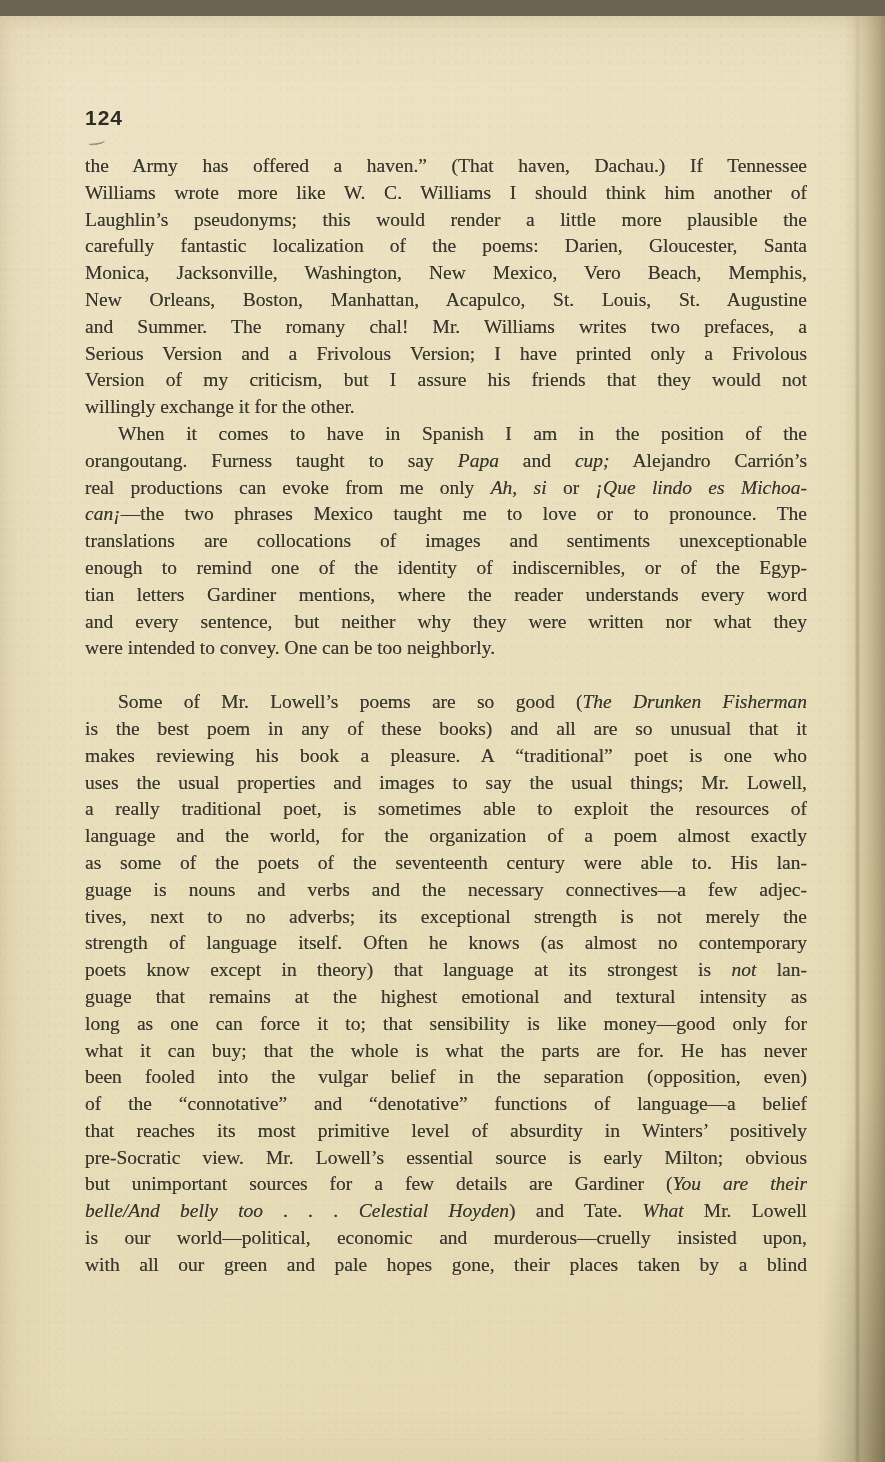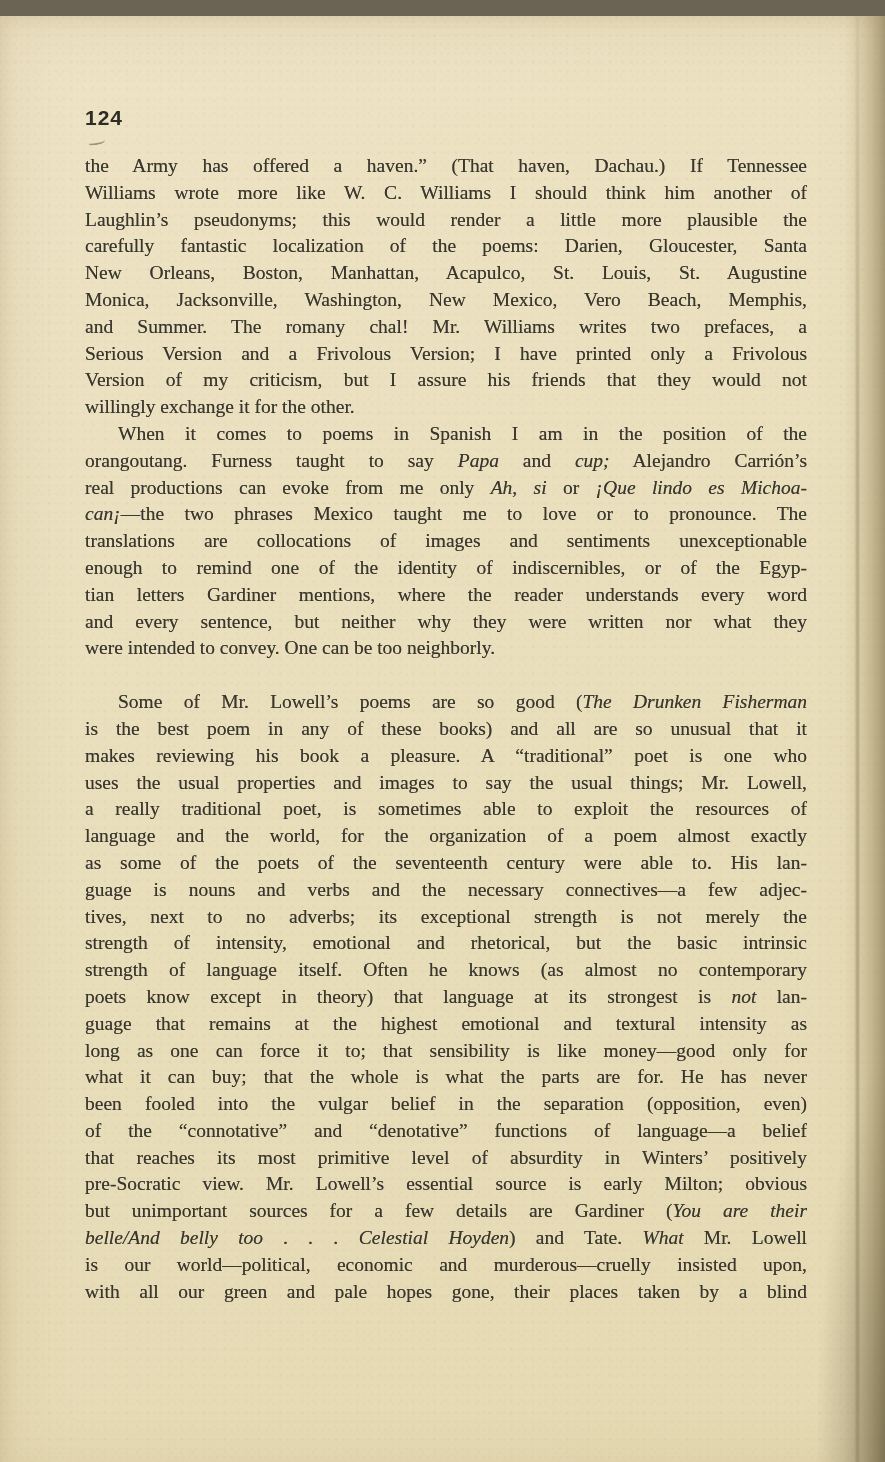--- a/index.html
+++ b/index.html
@@ -78,49 +78,48 @@
   <div class="header">
     <span class="pagenum">124</span>
   </div>
   <div class="pencil"></div>
   <div class="body-text">
       <div class="paragraph">
         <div class="line"><span>the Army has offered a haven.” (That haven, Dachau.)  If Tennessee</span></div>
         <div class="line"><span>Williams wrote more like W. C. Williams I should think him another of</span></div>
         <div class="line"><span>Laughlin’s pseudonyms; this would render a little more plausible the</span></div>
         <div class="line"><span>carefully fantastic localization of the poems: Darien, Gloucester, Santa</span></div>
+        <div class="line"><span>Monica, Jacksonville, Washington, New Mexico, Vero Beach, Memphis,</span></div>
         <div class="line"><span>New Orleans, Boston, Manhattan, Acapulco, St. Louis, St. Augustine</span></div>
-        <div class="line"><span>Monica, Jacksonville, Washington, New Mexico, Vero Beach, Memphis,</span></div>
         <div class="line"><span>and Summer. The romany chal! Mr. Williams writes two prefaces, a</span></div>
         <div class="line"><span>Serious Version and a Frivolous Version; I have printed only a Frivolous</span></div>
         <div class="line"><span>Version of my criticism, but I assure his friends that they would not</span></div>
         <div class="line lastline"><span>willingly exchange it for the other.</span></div>
       </div>
       <div class="paragraph">
-        <div class="line indent"><span>When it comes to poems in Spanish I am in the position of the</span></div>
+        <div class="line indent"><span>When it comes to have in Spanish I am in the position of the</span></div>
         <div class="line"><span>orangoutang. Furness taught to say </span><span class="it">Papa</span><span> and </span><span class="it">cup;</span><span> Alejandro Carrión’s</span></div>
         <div class="line"><span>real productions can evoke from me only </span><span class="it">Ah, si</span><span> or </span><span class="it">¡Que lindo es Michoa-</span></div>
         <div class="line"><span class="it">can¡</span><span>—the two phrases Mexico taught me to love or to pronounce. The</span></div>
         <div class="line"><span>translations are collocations of images and sentiments unexceptionable</span></div>
         <div class="line"><span>enough to remind one of the identity of indiscernibles, or of the Egyp-</span></div>
         <div class="line"><span>tian letters Gardiner mentions, where the reader understands every word</span></div>
         <div class="line"><span>and every sentence, but neither why they were written nor what they</span></div>
         <div class="line lastline"><span>were intended to convey. One can be too neighborly.</span></div>
       </div>
       <div class="paragraph gap">
         <div class="line indent"><span>Some of Mr. Lowell’s poems are so good (</span><span class="it">The Drunken Fisherman</span></div>
         <div class="line"><span>is the best poem in any of these books) and all are so unusual that it</span></div>
         <div class="line"><span>makes reviewing his book a pleasure. A “traditional” poet is one who</span></div>
         <div class="line"><span>uses the usual properties and images to say the usual things; Mr. Lowell,</span></div>
         <div class="line"><span>a really traditional poet, is sometimes able to exploit the resources of</span></div>
         <div class="line"><span>language and the world, for the organization of a poem almost exactly</span></div>
         <div class="line"><span>as some of the poets of the seventeenth century were able to. His lan-</span></div>
         <div class="line"><span>guage is nouns and verbs and the necessary connectives—a few adjec-</span></div>
         <div class="line"><span>tives, next to no adverbs; its exceptional strength is not merely the</span></div>
-        <div class="line"><span>strength of intensity, emotional and rhetorical, but the basic intrinsic</span></div>
         <div class="line"><span>strength of language itself. Often he knows (as almost no contemporary</span></div>
         <div class="line"><span>poets know except in theory) that language at its strongest is </span><span class="it">not</span><span> lan-</span></div>
         <div class="line"><span>guage that remains at the highest emotional and textural intensity as</span></div>
         <div class="line"><span>long as one can force it to; that sensibility is like money—good only for</span></div>
         <div class="line"><span>what it can buy; that the whole is what the parts are for. He has never</span></div>
         <div class="line"><span>been fooled into the vulgar belief in the separation (opposition, even)</span></div>
         <div class="line"><span>of the “connotative” and “denotative” functions of language—a belief</span></div>
         <div class="line"><span>that reaches its most primitive level of absurdity in Winters’ positively</span></div>
         <div class="line"><span>pre-Socratic view. Mr. Lowell’s essential source is early Milton; obvious</span></div>
         <div class="line"><span>but unimportant sources for a few details are Gardiner (</span><span class="it">You are their</span></div>

